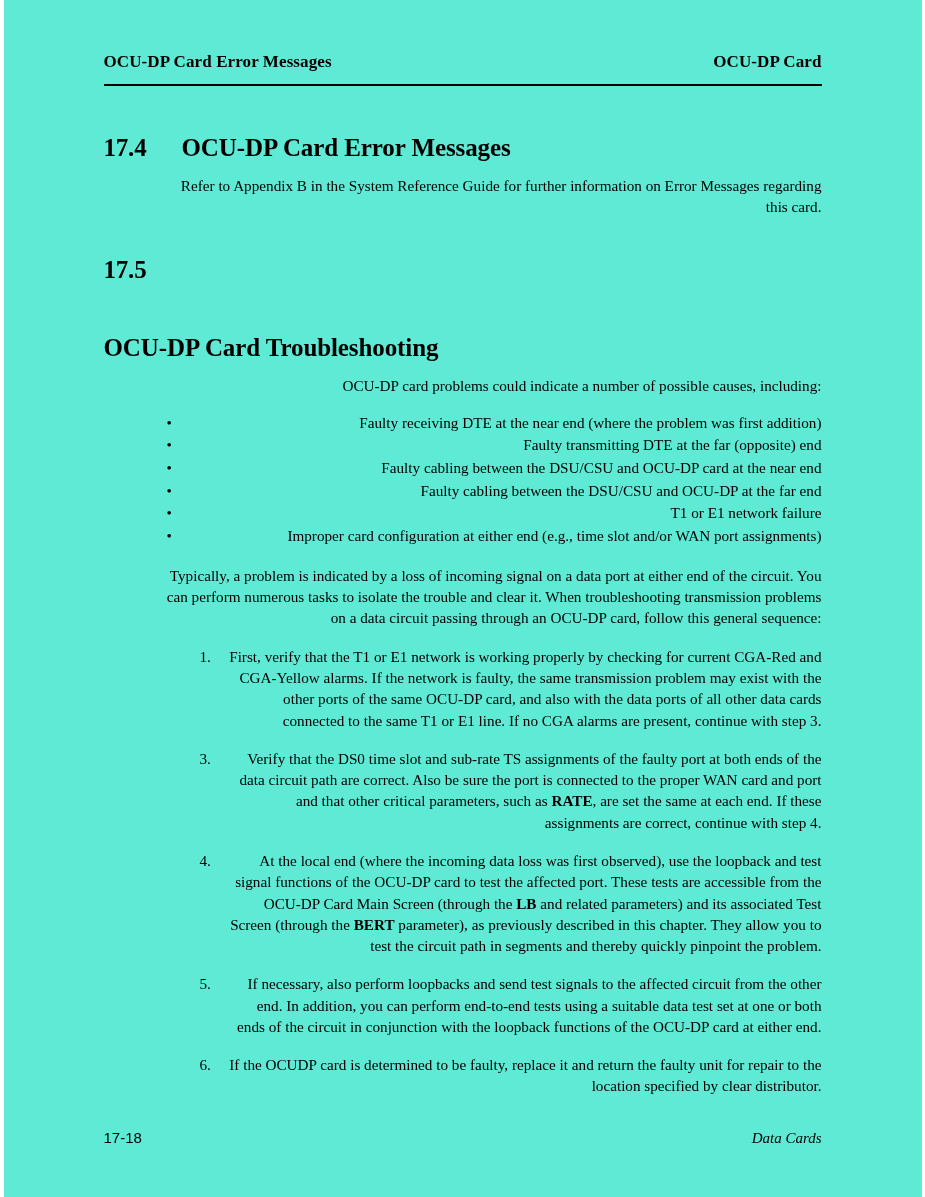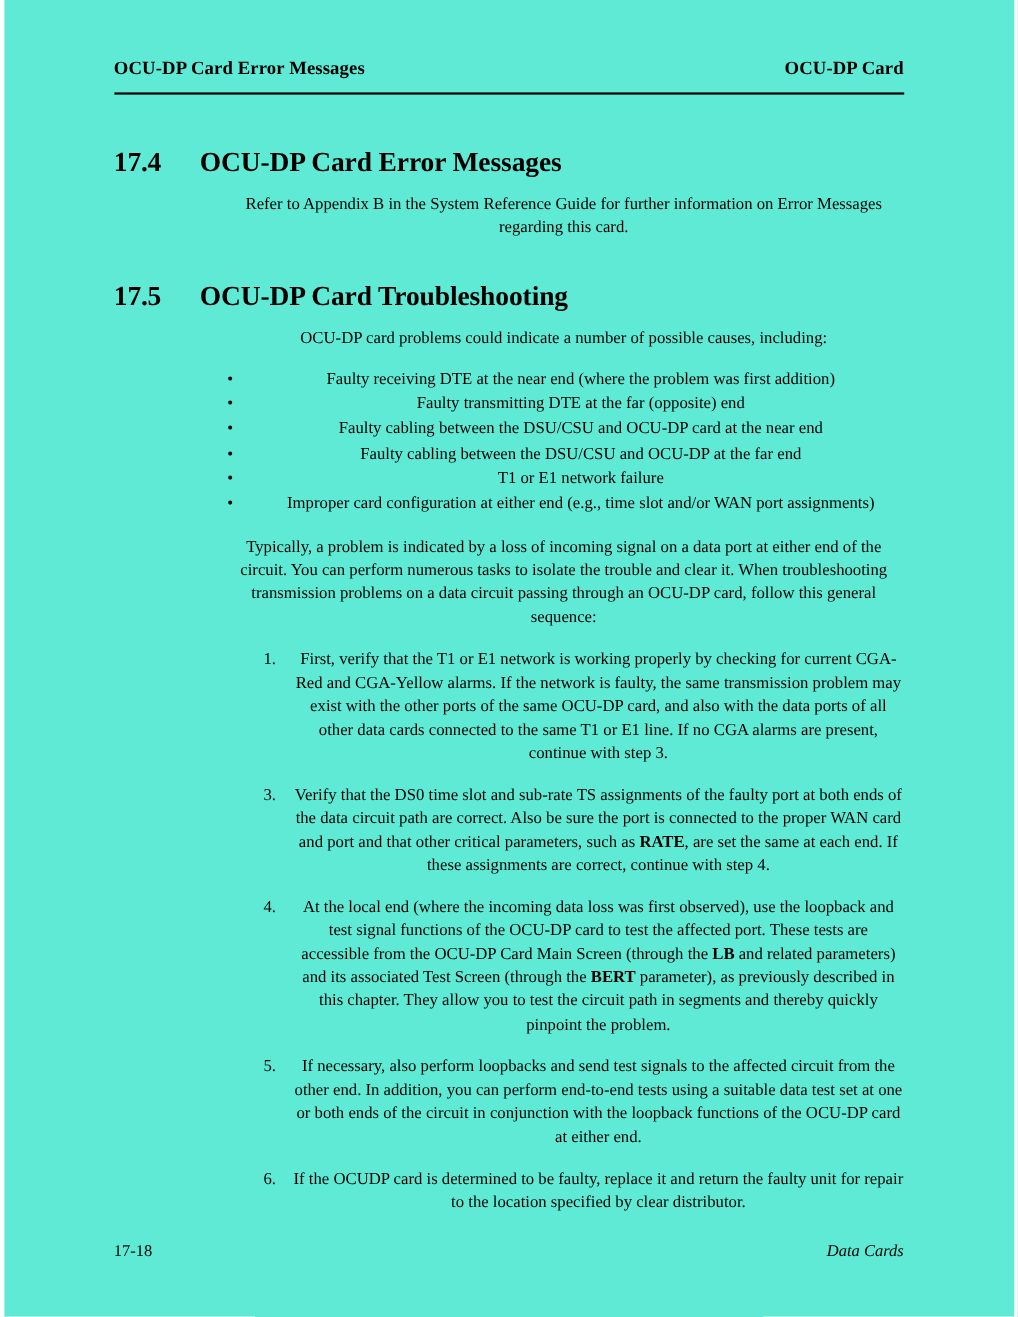--- a/index.html
+++ b/index.html
@@ -64,24 +64,24 @@
     flex: 0 0 78px;
     letter-spacing: -0.2px;
   }
   .sec-title {
     font-weight: bold;
     font-size: 25px;
     letter-spacing: -0.1px;
   }
 
   .body-block {
-    margin-left: 100px;
+    margin-left: 60px;
     font-size: 15.2px;
     line-height: 1.38;
-    text-align: center;
+    text-align: right;
   }
 
   .para {
     margin: 10px 0 0 0;
   }
 
   
   ul.bullets {
     list-style: none;
     margin: 16px 0 0 0;
@@ -131,21 +131,21 @@
   .footer {
     position: absolute;
     left: 100px;
     right: 100px;
     bottom: 50px;
     display: flex;
     justify-content: space-between;
     align-items: baseline;
     font-size: 15px;
   }
-  .footer .pg { font-family: Liberation Serif, serif; }
+  .footer .pg { font-family: Liberation Sans, sans-serif; }
   .footer .doc { font-style: italic; }
 </style>
 </head>
 <body>
 
 <div class="page">
 
   <div class="header">
     <div>OCU-DP Card Error Messages</div>
     <div>OCU-DP Card</div>
@@ -155,21 +155,21 @@
   <div class="content">
 
     <div class="sec">
       <div class="sec-num">17.4</div>
       <div class="sec-title">OCU-DP Card Error Messages</div>
     </div>
     <div class="body-block">
       <p class="para">Refer to Appendix B in the System Reference Guide for further information on Error Messages regarding this card.</p>
     </div>
 
-    <div class="sec" style="margin-top:38px;">
+    <div class="sec" style="margin-top:38px;flex-direction:column;">
       <div class="sec-num">17.5</div>
       <div class="sec-title">OCU-DP Card Troubleshooting</div>
     </div>
     <div class="body-block">
       <p class="para">OCU-DP card problems could indicate a number of possible causes, including:</p>
 
       <ul class="bullets" id="bullets-list">
           <li><span class="dot">•</span><span>Faulty receiving DTE at the near end (where the problem was first addition)</span></li>
           <li><span class="dot">•</span><span>Faulty transmitting DTE at the far (opposite) end</span></li>
           <li><span class="dot">•</span><span>Faulty cabling between the DSU/CSU and OCU-DP card at the near end</span></li>

